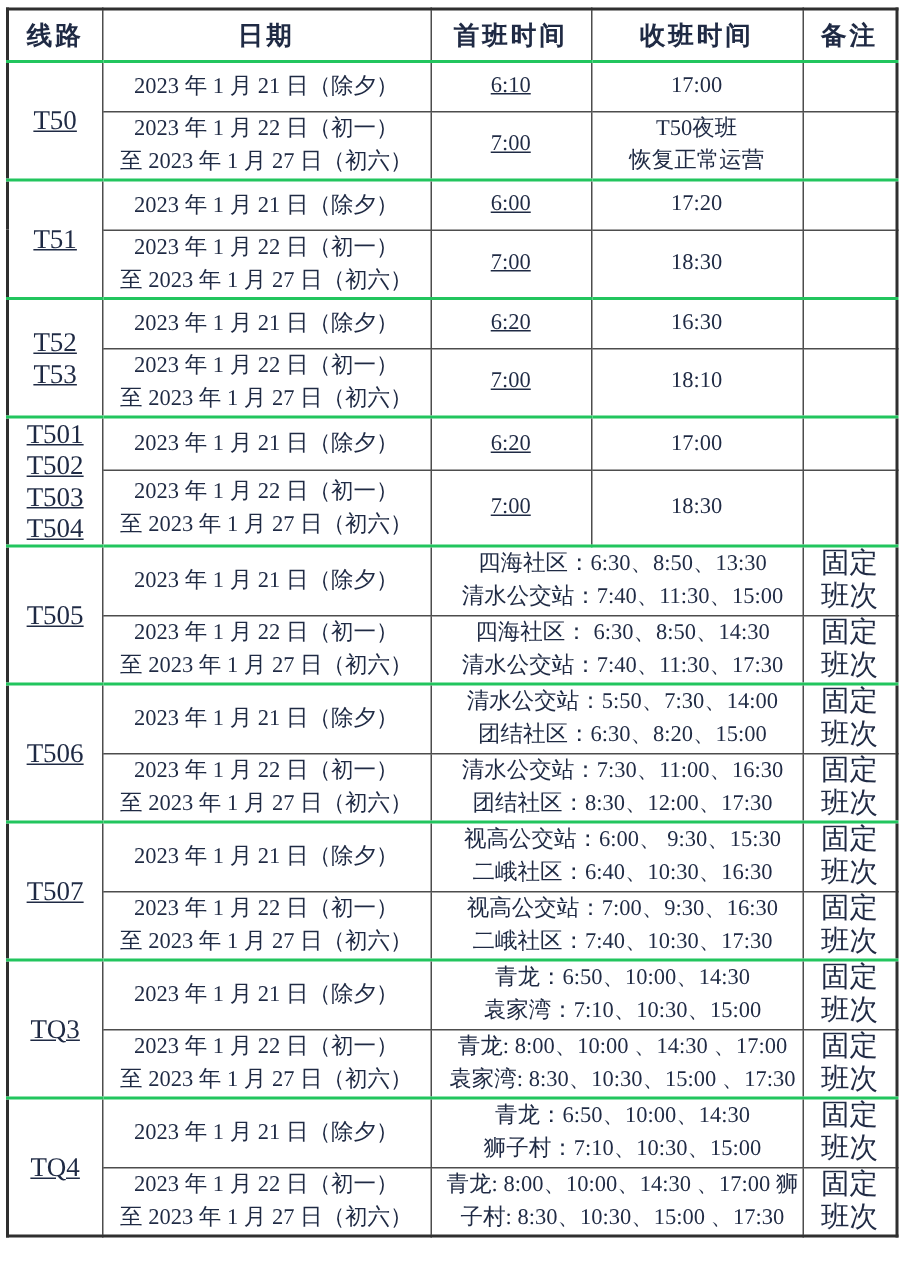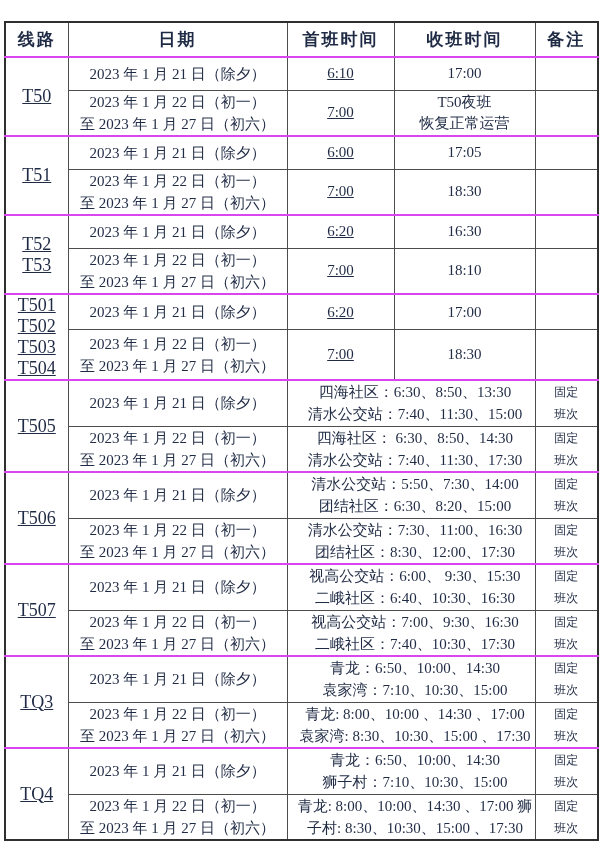--- a/index.html
+++ b/index.html
@@ -7,52 +7,52 @@
     width:603px;height:848px;
     background:#ffffff;
     font-family:"Liberation Serif","DejaVu Serif",serif;
     color:#1f2a44;
     overflow:hidden;
   }
   table{
     border-collapse:collapse;
     table-layout:fixed;
     width:593px;
-    margin:21px auto 0 auto;
+    margin:5px auto 0 auto;
     border:2px solid #2f2f2f;
     padding-left:41px;
   }
   th,td{
     border:1px solid #4d4d4d;
     padding:0;
     vertical-align:middle;
     text-align:center;
     color:#1f2a44;
     overflow:hidden;
   }
-  tr.section-start th, tr.section-start td{border-top:2px solid #d946ef;}
+  tr.section-start th, tr.section-start td{border-top:2px solid #22c55e;}
   thead th{
     font-size:17px;
     font-weight:600;
     letter-spacing:2px;
     height:33px;
   }
   tr.h-single{height:33px;}
   tr.h-double{height:46px;}
   td.line-cell{font-size:18px;line-height:21px;text-decoration:underline;}
   td.date-cell{font-size:15px;line-height:22px;}
   td.time-cell{font-size:15px;text-decoration:underline;}
   td.last-cell{font-size:15px;line-height:21px;}
   td.schedule-cell{
     text-align:center;
     font-size:15px;
     line-height:22px;
     padding-left:8px;
   }
-  td.note-cell{font-size:12px;line-height:22px;}
+  td.note-cell{font-size:19px;line-height:22px;}
   .cell-line{white-space:nowrap;}
 </style>
 </head>
 <body>
 
 <table>
   <colgroup>
     <col style="width:63px">
     <col style="width:219px">
     <col style="width:107px">
@@ -96,21 +96,21 @@
       </tr>
       <tr class="section-start h-single">
         <td class="line-cell" rowspan="2">
           <div class="cell-line">T51</div>
         </td>
         <td class="date-cell">
           <div class="cell-line">2023 年 1 月 21 日（除夕）</div>
         </td>
         <td class="time-cell">6:00</td>
         <td class="last-cell">
-          <div class="cell-line">17:05</div>
+          <div class="cell-line">17:20</div>
         </td>
         <td class="note-cell"></td>
       </tr>
       <tr class="h-double">
         <td class="date-cell">
           <div class="cell-line">2023 年 1 月 22 日（初一）</div>
           <div class="cell-line">至 2023 年 1 月 27 日（初六）</div>
         </td>
         <td class="time-cell">7:00</td>
         <td class="last-cell">

